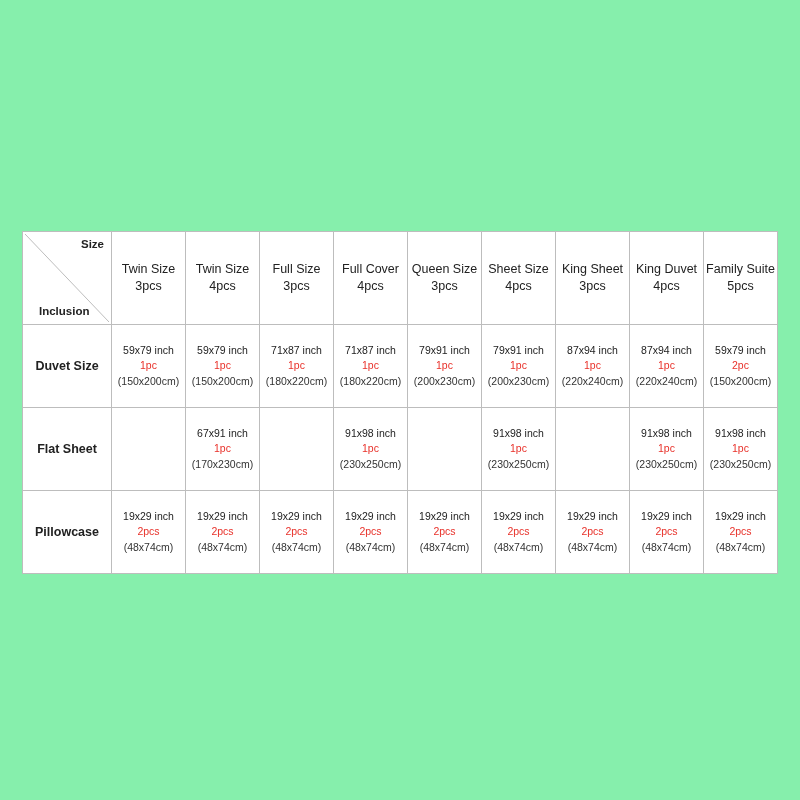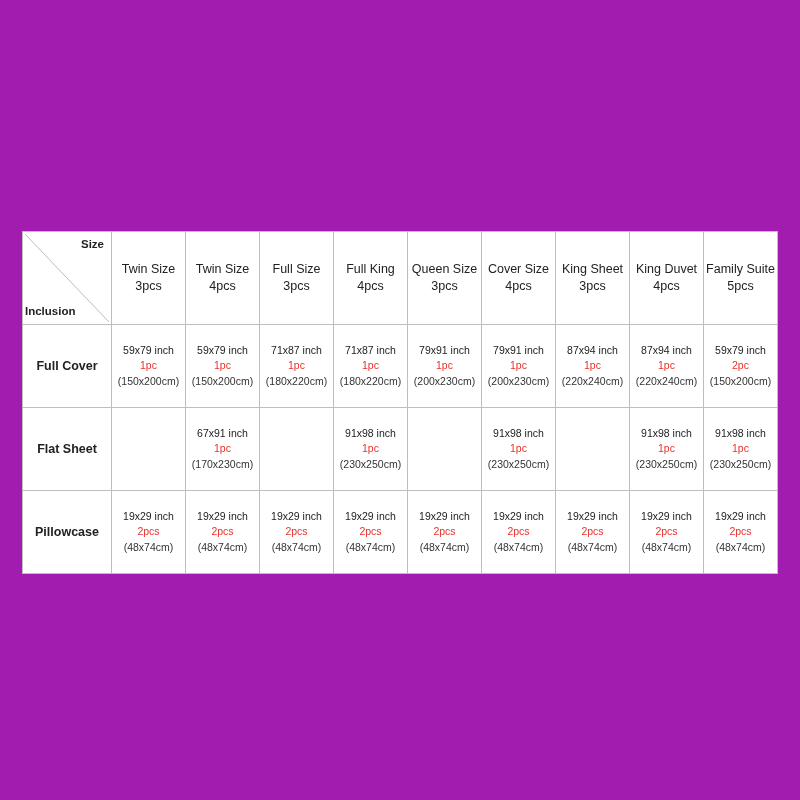--- a/index.html
+++ b/index.html
@@ -7,21 +7,21 @@
     padding: 0;
     width: 800px;
     height: 800px;
     background: #ffffff;
     font-family: "Liberation Sans", sans-serif;
   }
   #page {
     position: relative;
     width: 800px;
     height: 800px;
-    background: #a21caf;
+    background: #86efac;
   }
   .table-wrap {
     position: absolute;
     left: 22px;
     top: 231px;
     width: 756px;
   }
   table.size-table {
     border-collapse: collapse;
     table-layout: fixed;
@@ -55,21 +55,21 @@
   .corner-size {
     position: absolute;
     right: 5px;
     top: 4px;
     font-size: 11.5px;
     font-weight: bold;
     color: #222;
   }
   .corner-inclusion {
     position: absolute;
-    left: 0;
+    left: 14px;
     bottom: 5px;
     font-size: 11.5px;
     font-weight: bold;
     color: #222;
   }
   td.head {
     font-size: 12.5px;
     font-weight: normal;
     line-height: 1.35;
     height: 88px;
@@ -104,31 +104,31 @@
               <svg width="84" height="88" viewBox="0 0 84 88">
                 <line x1="0" y1="0" x2="84" y2="88" stroke="#bdbdbd" stroke-width="1"></line>
               </svg>
               <span class="corner-size">Size</span>
               <span class="corner-inclusion">Inclusion</span>
             </div>
           </td>
           <td class="head">Twin Size 3pcs</td>
           <td class="head">Twin Size 4pcs</td>
           <td class="head">Full Size 3pcs</td>
-          <td class="head">Full King 4pcs</td>
+          <td class="head">Full Cover 4pcs</td>
           <td class="head">Queen Size 3pcs</td>
-          <td class="head">Cover Size 4pcs</td>
+          <td class="head">Sheet Size 4pcs</td>
           <td class="head">King Sheet 3pcs</td>
           <td class="head">King Duvet 4pcs</td>
           <td class="head">Family Suite 5pcs</td>
         </tr>
       </thead>
       <tbody>
         <tr>
-          <td class="rowlabel">Full Cover</td>
+          <td class="rowlabel">Duvet Size</td>
           <td class="cell">
             <div class="ln-top">59x79 inch</div>
             <div class="ln-pcs">1pc</div>
             <div class="ln-cm">(150x200cm)</div>
           </td>
           <td class="cell">
             <div class="ln-top">59x79 inch</div>
             <div class="ln-pcs">1pc</div>
             <div class="ln-cm">(150x200cm)</div>
           </td>

